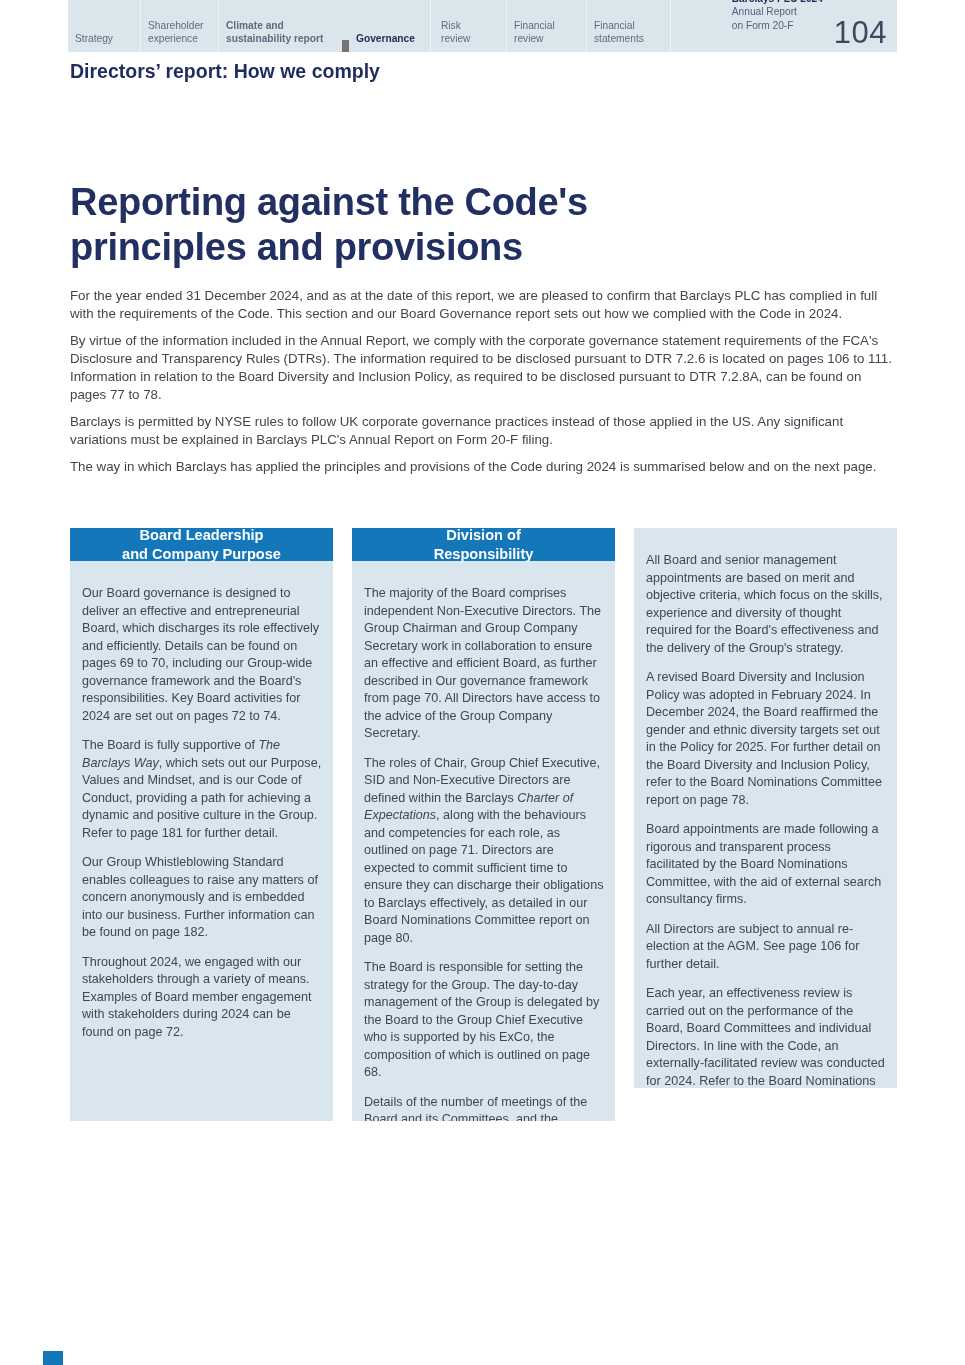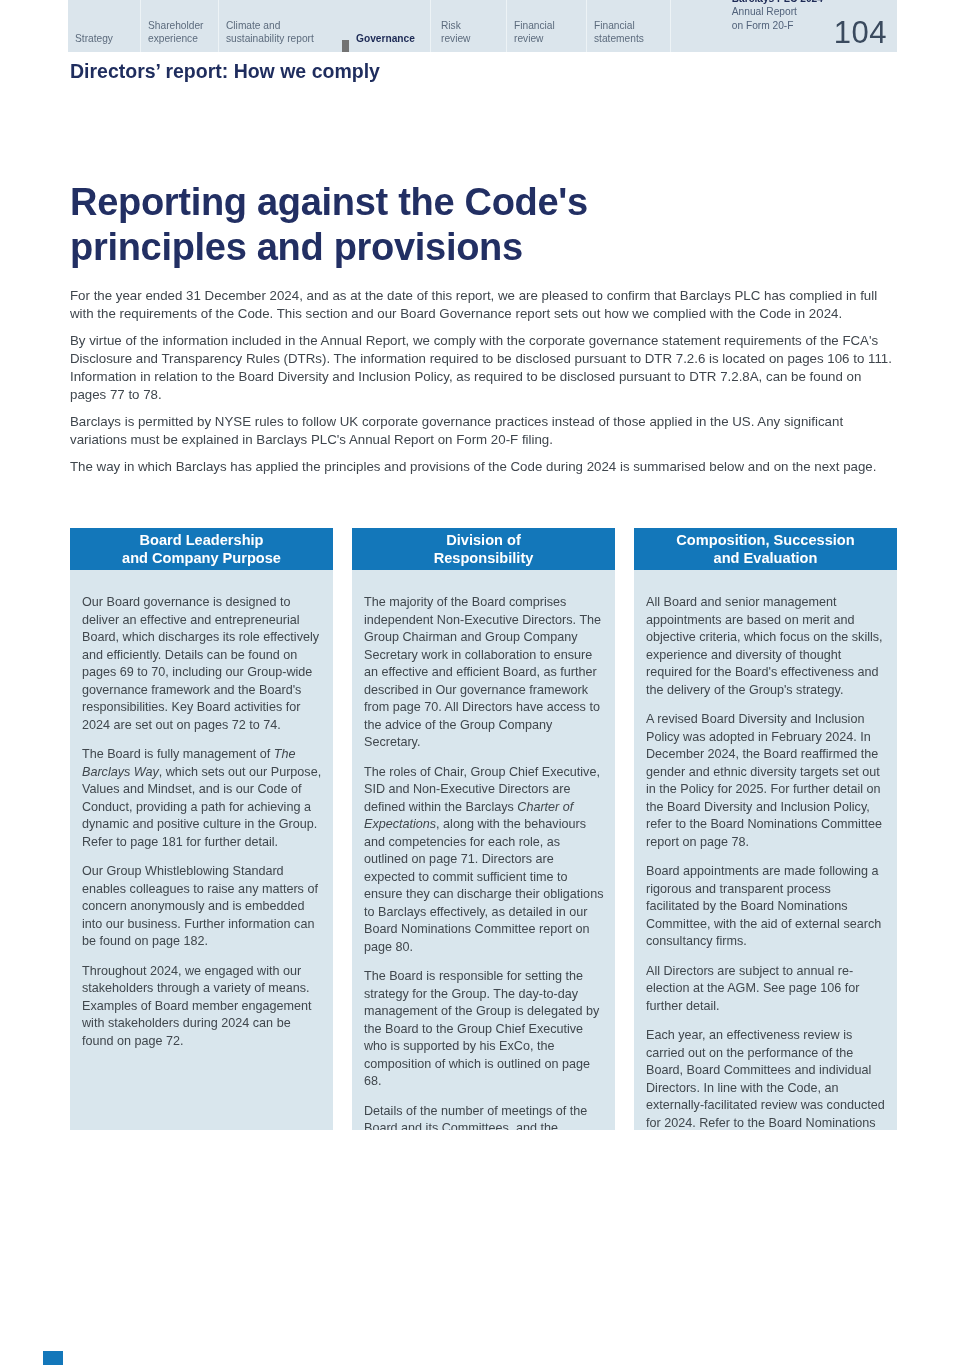--- a/index.html
+++ b/index.html
@@ -15,21 +15,21 @@
     font-size:10.2px;color:#5c6b7d;
   }
   #tabs{display:contents;}
   .tab{
     display:flex;align-items:flex-end;box-sizing:border-box;
     padding:5px 4px 7px 7px;border-left:1px solid #edf3f6;
     white-space:pre-line;line-height:1.3;cursor:pointer;
   }
   #tabs .tab:nth-child(1){width:72px;border-left:none;}
   #tabs .tab:nth-child(2){width:78px;}
-  #tabs .tab:nth-child(3){width:124px;}
+  #tabs .tab:nth-child(3){width:124px;font-weight:bold;}
   #tabs .tab:nth-child(4){width:88px;}
   #tabs .tab:nth-child(5){width:76px;padding-left:10px;}
   #tabs .tab:nth-child(6){width:80px;}
   #tabs .tab:nth-child(7){width:84px;}
   .tab.active{
     border-left:7px solid #737373;
     color:#1d2a55;font-weight:bold;margin-top:40px;
   }
   .nav-spacer{flex:1;border-left:1px solid #edf3f6;}
   .nav-brand{
@@ -56,21 +56,21 @@
   }
   #intro p{
     margin:0 0 9px 0;font-size:13.3px;line-height:18px;color:#3f464d;
   }
   
   .columns{
     position:absolute;left:70px;top:528px;width:827px;
     display:grid;grid-template-columns:1fr 1fr 1fr;column-gap:19px;
   }
   .col-header{
-    background:#1377ba;color:#ffffff;height:42px;box-sizing:border-box;
+    background:#1377ba;color:#ffffff;height:33px;box-sizing:border-box;
     display:flex;align-items:center;justify-content:center;text-align:center;
     font-size:14.6px;font-weight:bold;line-height:1.25;white-space:pre-line;
   }
   .col-body{
     background:#d9e6ed;height:560px;box-sizing:border-box;
     padding:24px 11px 10px 12px;overflow:hidden;
   }
   .col-body p{
     margin:0 0 12px 0;font-size:12.6px;line-height:17.5px;color:#40474d;
   }
@@ -113,38 +113,36 @@
         <p>The way in which Barclays has applied the principles and provisions of the Code during 2024 is summarised below and on the next page.</p>
       </div>
   </div>
 
   <div id="columns" class="columns">
       <div class="col">
         <div class="col-header">Board Leadership
 and Company Purpose</div>
         <div class="col-body">
           <p><span>Our Board governance is designed to deliver an effective and entrepreneurial Board, which discharges its role effectively and efficiently. Details can be found on pages 69 to 70, including our Group-wide governance framework and the Board's responsibilities. Key Board activities for 2024 are set out on pages 72 to 74.</span></p>
-          <p><span>The Board is fully management of </span><i>The Barclays Way</i><span>, which sets out our Purpose, Values and Mindset, and is our Code of Conduct, providing a path for achieving a dynamic and positive culture in the Group. Refer to page 181 for further detail.</span></p>
+          <p><span>The Board is fully supportive of </span><i>The Barclays Way</i><span>, which sets out our Purpose, Values and Mindset, and is our Code of Conduct, providing a path for achieving a dynamic and positive culture in the Group. Refer to page 181 for further detail.</span></p>
           <p><span>Our Group Whistleblowing Standard enables colleagues to raise any matters of concern anonymously and is embedded into our business. Further information can be found on page 182.</span></p>
           <p><span>Throughout 2024, we engaged with our stakeholders through a variety of means. Examples of Board member engagement with stakeholders during 2024 can be found on page 72.</span></p>
         </div>
       </div>
       <div class="col">
         <div class="col-header">Division of
 Responsibility</div>
         <div class="col-body">
           <p><span>The majority of the Board comprises independent Non-Executive Directors. The Group Chairman and Group Company Secretary work in collaboration to ensure an effective and efficient Board, as further described in Our governance framework from page 70. All Directors have access to the advice of the Group Company Secretary.</span></p>
           <p><span>The roles of Chair, Group Chief Executive, SID and Non-Executive Directors are defined within the Barclays </span><i>Charter of Expectations</i><span>, along with the behaviours and competencies for each role, as outlined on page 71. Directors are expected to commit sufficient time to ensure they can discharge their obligations to Barclays effectively, as detailed in our Board Nominations Committee report on page 80.</span></p>
           <p><span>The Board is responsible for setting the strategy for the Group. The day-to-day management of the Group is delegated by the Board to the Group Chief Executive who is supported by his ExCo, the composition of which is outlined on page 68.</span></p>
           <p><span>Details of the number of meetings of the Board and its Committees, and the individual attendance by Directors, can be found in Our governance framework on page 71 and in each respective Board Committee report.</span></p>
         </div>
       </div>
       <div class="col">
-        <div class="col-header">Composition, Succession
-and Evaluation</div>
         <div class="col-body">
           <p><span>All Board and senior management appointments are based on merit and objective criteria, which focus on the skills, experience and diversity of thought required for the Board's effectiveness and the delivery of the Group's strategy.</span></p>
           <p><span>A revised Board Diversity and Inclusion Policy was adopted in February 2024. In December 2024, the Board reaffirmed the gender and ethnic diversity targets set out in the Policy for 2025. For further detail on the Board Diversity and Inclusion Policy, refer to the Board Nominations Committee report on page 78.</span></p>
           <p><span>Board appointments are made following a rigorous and transparent process facilitated by the Board Nominations Committee, with the aid of external search consultancy firms.</span></p>
           <p><span>All Directors are subject to annual re-election at the AGM. See page 106 for further detail.</span></p>
           <p><span>Each year, an effectiveness review is carried out on the performance of the Board, Board Committees and individual Directors. In line with the Code, an externally-facilitated review was conducted  for 2024. Refer to the Board Nominations Committee report from page 83 for details of the 2024 effectiveness review as well as progress against the findings from the internally facilitated Board review for 2023.</span></p>
         </div>
       </div>
     </div>
 

